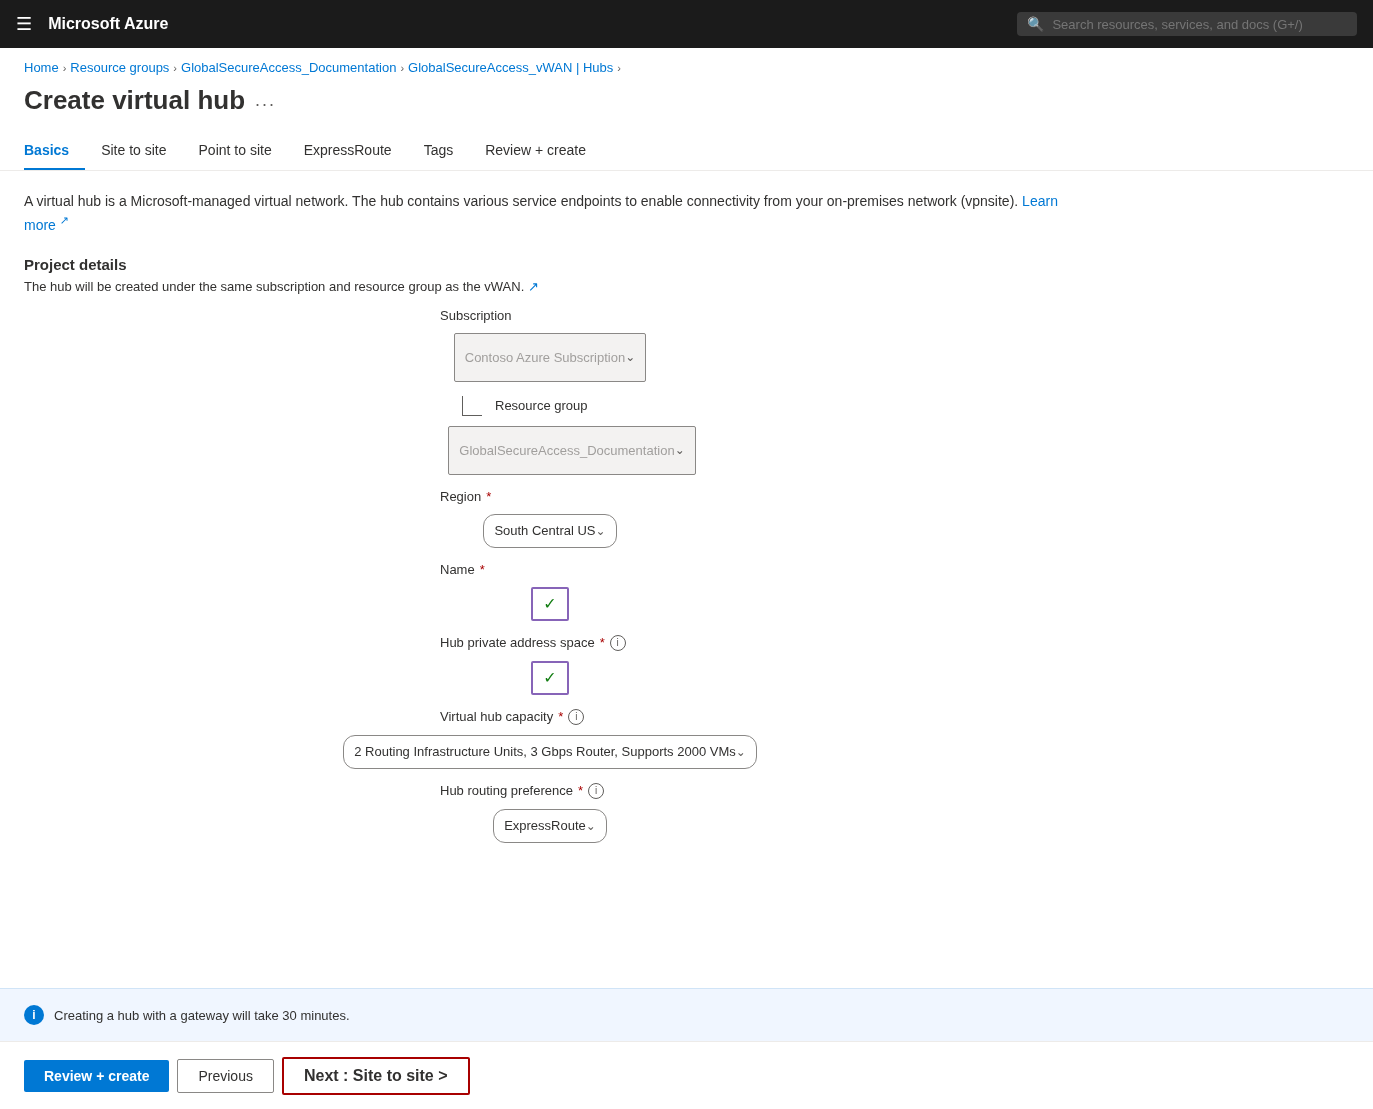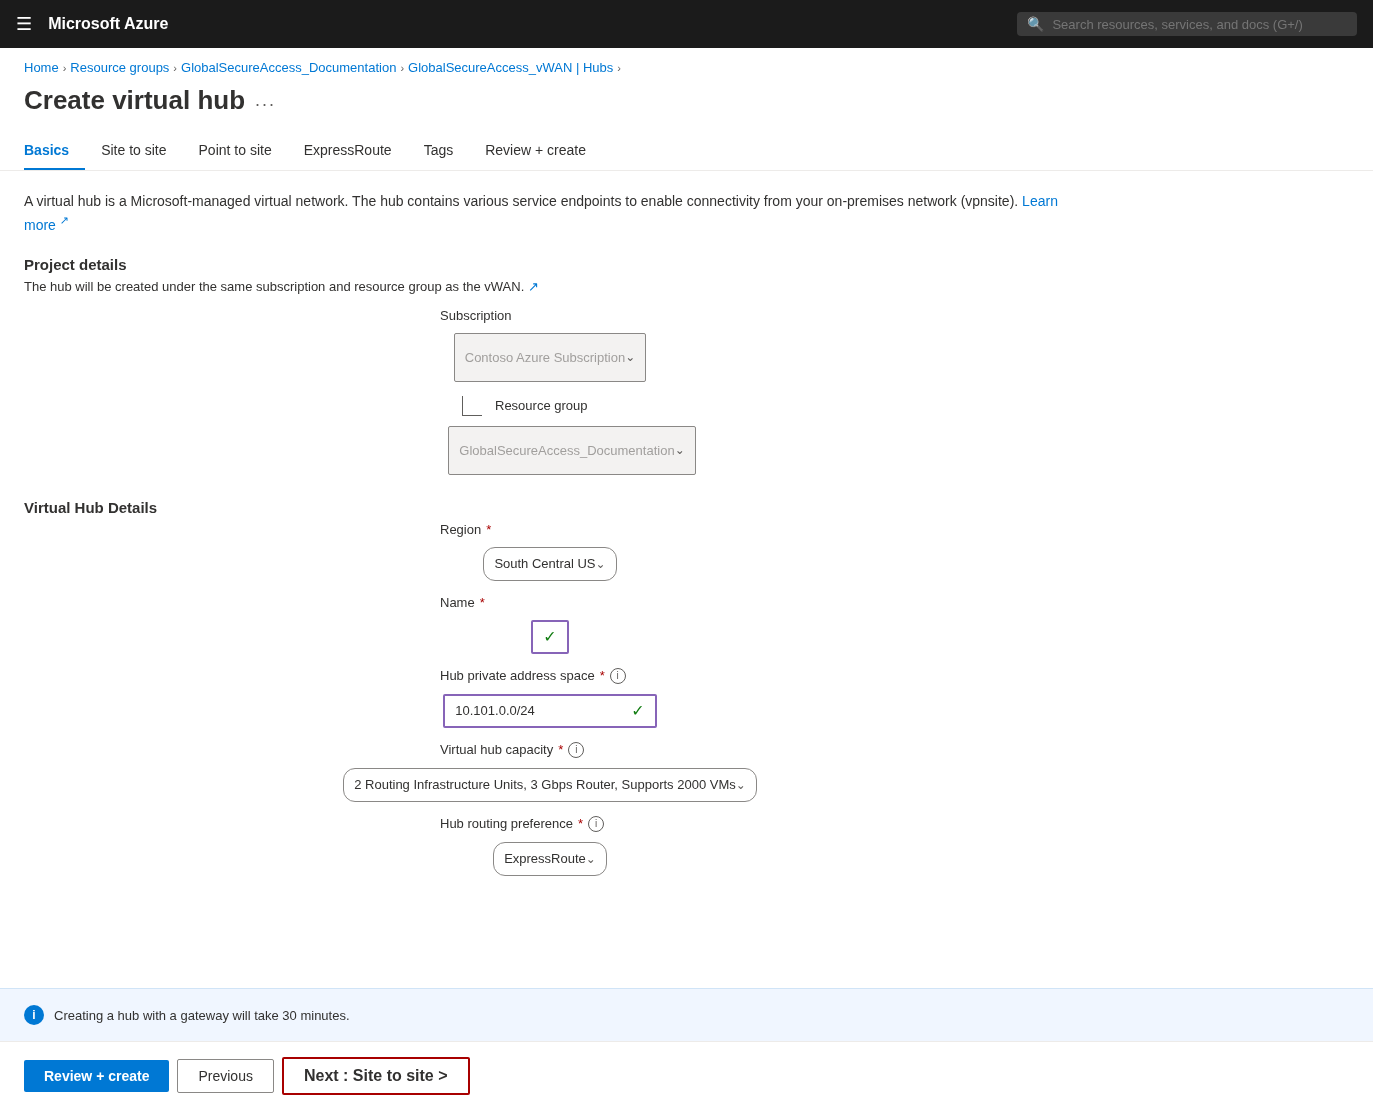--- a/index.html
+++ b/index.html
@@ -373,21 +373,20 @@
       <div class="form-label">
         <span class="indent-line"></span>
         <span>Resource group</span>
       </div>
       <div class="field-dropdown disabled">
         <span class="dd-text">GlobalSecureAccess_Documentation</span>
         <span class="dd-arrow">⌄</span>
       </div>
     </div>
 
-    <div class="section-header" style="margin-top:24px;">Virtual Hub Details</div>
 
     <div class="form-row">
       <div class="form-label">
         <span>Region</span>
         <span class="required-star">*</span>
       </div>
       <div class="field-dropdown-normal">
         <span class="dd-text">South Central US</span>
         <span class="dd-arrow">⌄</span>
       </div>
@@ -403,21 +402,20 @@
       </div>
     </div>
 
     <div class="form-row">
       <div class="form-label">
         <span>Hub private address space</span>
         <span class="required-star">*</span>
         <span class="info-icon">i</span>
       </div>
       <div class="field-input">
-        <input type="text" value="10.101.0.0/24" style="">
         <span class="check-icon">✓</span>
       </div>
     </div>
 
     <div class="form-row">
       <div class="form-label">
         <span>Virtual hub capacity</span>
         <span class="required-star">*</span>
         <span class="info-icon">i</span>
       </div>

